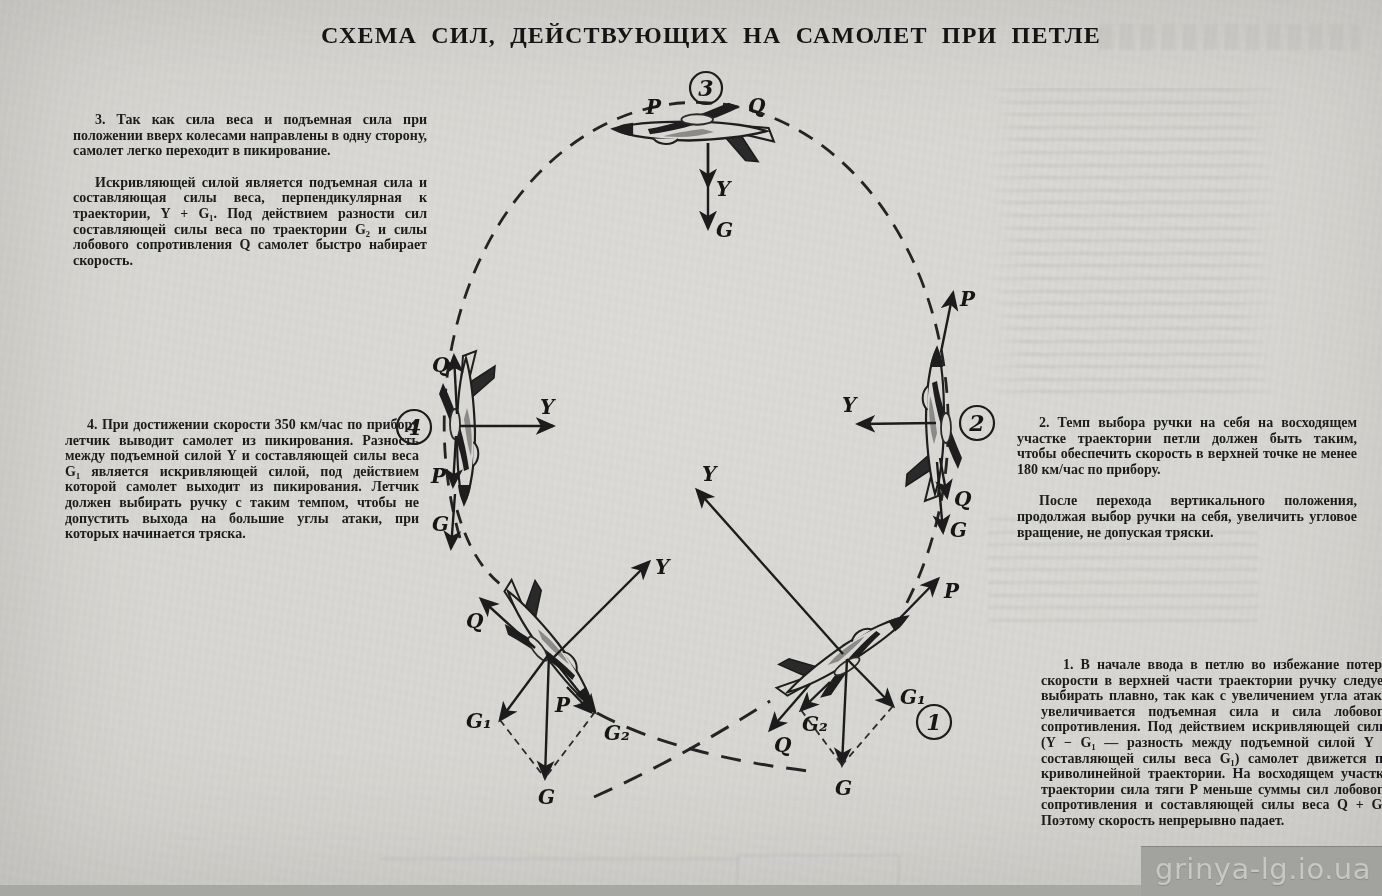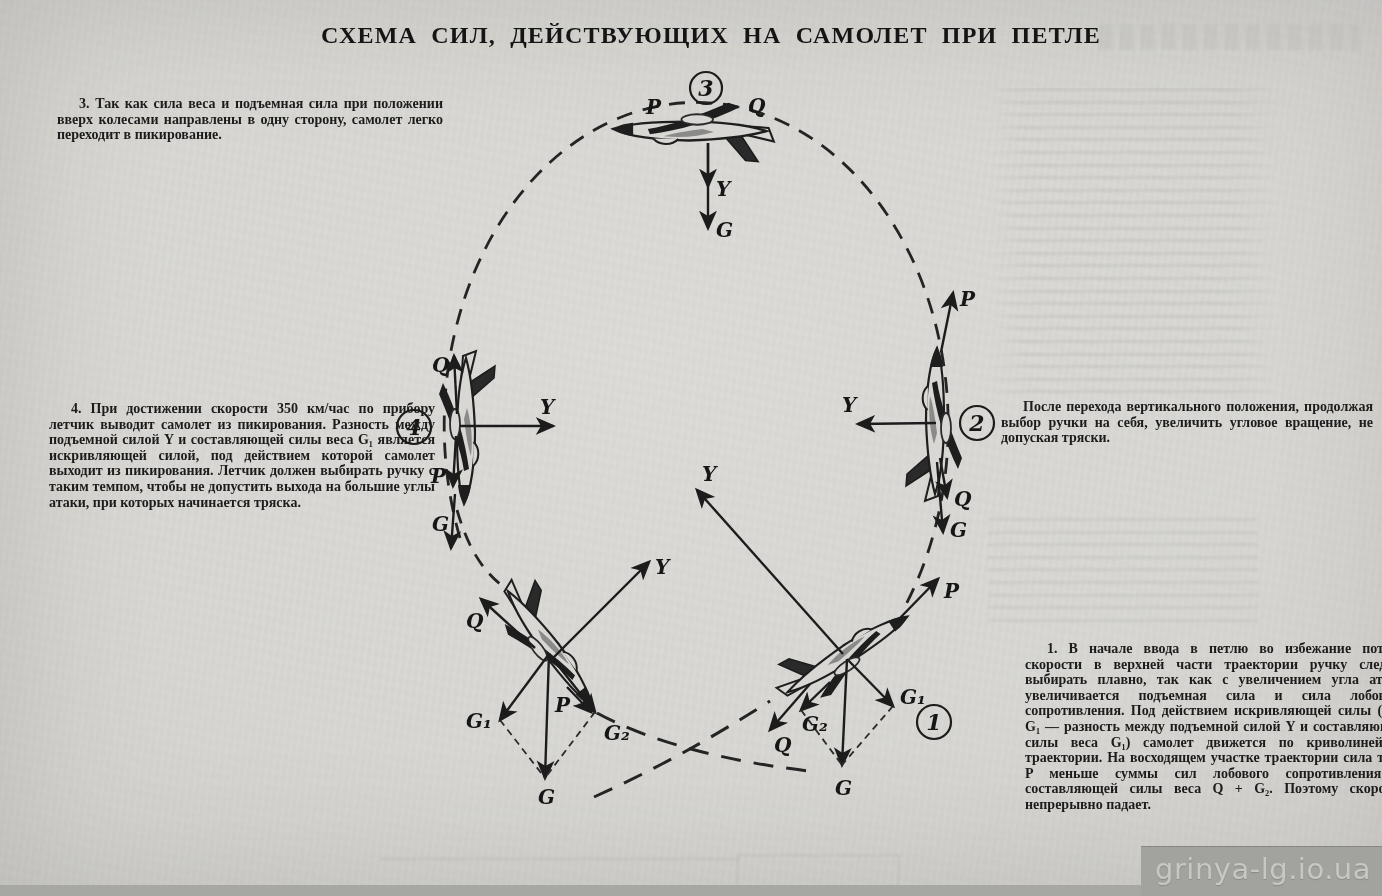--- a/index.html
+++ b/index.html
@@ -9,21 +9,21 @@
     font-family:"Liberation Serif", serif;color:#1b1b1b;
     box-shadow:inset 0 0 140px rgba(110,110,105,.22);padding-left:40px;}
   
   #grain{position:absolute;inset:0;opacity:.5;pointer-events:none;background:
     repeating-linear-gradient(97deg, rgba(255,255,255,.03) 0 3px, rgba(120,120,115,.03) 3px 7px),
     repeating-linear-gradient(12deg, rgba(255,255,255,.02) 0 5px, rgba(100,100,95,.02) 5px 11px);}
   .title{position:absolute;top:22px;left:0;width:100%;text-align:center;
     font-weight:700;font-size:24px;letter-spacing:1.2px;word-spacing:7px;color:#151515;}
   .note{position:absolute;font-weight:700;font-size:14px;line-height:15.6px;
     text-align:justify;color:#1c1c1c;}
-  .note p{margin:0;text-indent:22px;}
+  .note p{margin:16px;text-indent:22px;}
   #note3{left:57px;top:96px;width:386px;}
   #note4{left:49px;top:401px;width:386px;}
   #note2{left:1001px;top:399px;width:372px;}
   #note1{left:1025px;top:641px;width:381px;}
   svg{position:absolute;left:0;top:0;}
   .flabel{font-family:"DejaVu Serif", serif;font-style:italic;font-weight:700;
     font-size:20px;fill:#161616;}
   .numlabel{font-family:"DejaVu Serif", serif;font-style:italic;font-weight:700;
     font-size:22px;fill:#161616;}
   .bleed{position:absolute;pointer-events:none;filter:blur(1.1px);}
@@ -153,25 +153,27 @@
     <text class="flabel" x="774" y="752">Q</text>
     <text class="flabel" x="835" y="795">G</text>
     <text class="flabel" x="900" y="704">G₁</text>
     <text class="flabel" x="802" y="731">G₂</text>
     <circle cx="934" cy="722" r="17" fill="none" stroke="#1c1c1c" stroke-width="2.2"></circle>
     <text class="numlabel" x="934" y="730" text-anchor="middle">1</text>
   </svg>
 
   <div id="note3" class="note">
     <p>3. Так как сила веса и подъемная сила при положении вверх колесами направлены в одну сторону, самолет легко переходит в пикирование.</p>
+    <p>Искривляющей силой является подъемная сила и составляющая силы веса, перпендикулярная к траектории, Y + G₁. Под действием разности сил составляющей силы веса по траектории G₂ и силы лобового сопротивления Q самолет быстро набирает скорость.</p>
   </div>
   <div id="note4" class="note">
     <p>4. При достижении скорости 350 км/час по прибору летчик выводит самолет из пикирования. Разность между подъемной силой Y и составляющей силы веса G₁ является искривляющей силой, под действием которой самолет выходит из пикирования. Летчик должен выбирать ручку с таким темпом, чтобы не допустить выхода на большие углы атаки, при которых начинается тряска.</p>
   </div>
   <div id="note2" class="note">
+    <p>2. Темп выбора ручки на себя на восходящем участке траектории петли должен быть таким, чтобы обеспечить скорость в верхней точке не менее 180 км/час по прибору.</p>
     <p>После перехода вертикального положения, продолжая выбор ручки на себя, увеличить угловое вращение, не допуская тряски.</p>
   </div>
   <div id="note1" class="note">
     <p>1. В начале ввода в петлю во избежание потери скорости в верхней части траектории ручку следует выбирать плавно, так как с увеличением угла атаки увеличивается подъемная сила и сила лобового сопротивления. Под действием искривляющей силы (Y − G₁ — разность между подъемной силой Y и составляющей силы веса G₁) самолет движется по криволинейной траектории. На восходящем участке траектории сила тяги P меньше суммы сил лобового сопротивления и составляющей силы веса Q + G₂. Поэтому скорость непрерывно падает.</p>
   </div>
 
   <div id="bottom-strip"></div>
   <div id="corner-strip"></div>
   <div id="watermark">grinya-lg.io.ua</div>
 </div>

